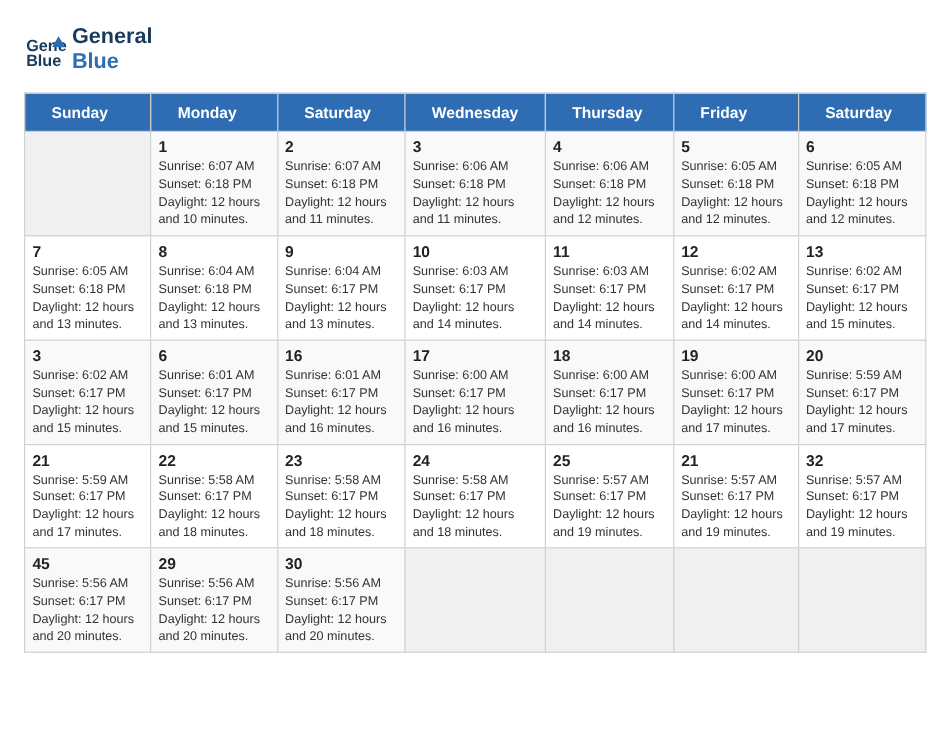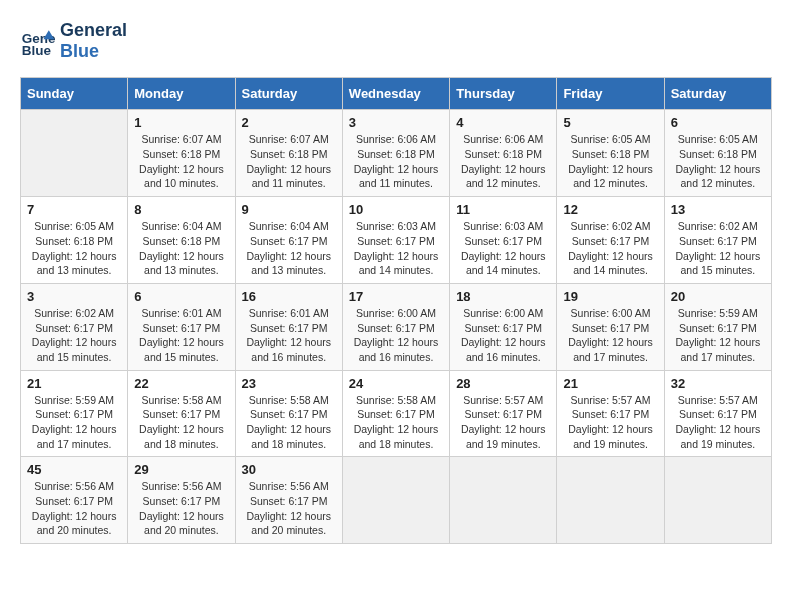--- a/index.html
+++ b/index.html
@@ -38,21 +38,21 @@
       color: #444;
     }
     table {
       width: 100%;
       border-collapse: collapse;
       font-size: 11px;
     }
     thead tr th {
       background: #2e6db4;
       color: #fff;
-      padding: 8px 6px;
+      padding: 8px 22px;
       text-align: left;
       font-size: 13px;
       font-weight: bold;
       border: 1px solid #ccc;
     }
     tbody tr {
       vertical-align: top;
     }
     tbody tr td {
       border: 1px solid #d0d0d0;
@@ -71,21 +71,20 @@
       font-weight: bold;
       font-size: 13px;
       color: #222;
       display: block;
       margin-bottom: 2px;
     }
     .day-info {
       color: #333;
       font-size: 10.5px;
       line-height: 1.4;
-      text-align: center;
     }
     .empty-cell {
       background: #f0f0f0 !important;
     }
   </style>
 </head>
 <body>
 
 <div class="header">
   <div class="logo">
@@ -216,21 +215,21 @@
         </td>
         <td>
           <span class="day-number">23</span>
           <div class="day-info">Sunrise: 5:58 AM<br>Sunset: 6:17 PM<br>Daylight: 12 hours and 18 minutes.</div>
         </td>
         <td>
           <span class="day-number">24</span>
           <div class="day-info">Sunrise: 5:58 AM<br>Sunset: 6:17 PM<br>Daylight: 12 hours and 18 minutes.</div>
         </td>
         <td>
-          <span class="day-number">28</span>
+          <span class="day-number">25</span>
           <div class="day-info">Sunrise: 5:57 AM<br>Sunset: 6:17 PM<br>Daylight: 12 hours and 19 minutes.</div>
         </td>
         <td>
           <span class="day-number">21</span>
           <div class="day-info">Sunrise: 5:57 AM<br>Sunset: 6:17 PM<br>Daylight: 12 hours and 19 minutes.</div>
         </td>
         <td>
           <span class="day-number">32</span>
           <div class="day-info">Sunrise: 5:57 AM<br>Sunset: 6:17 PM<br>Daylight: 12 hours and 19 minutes.</div>
         </td>

